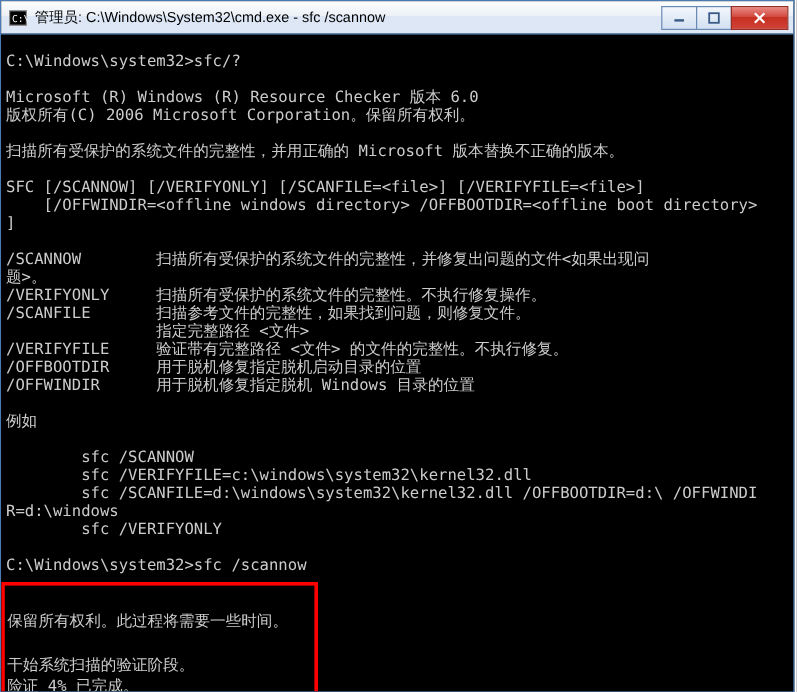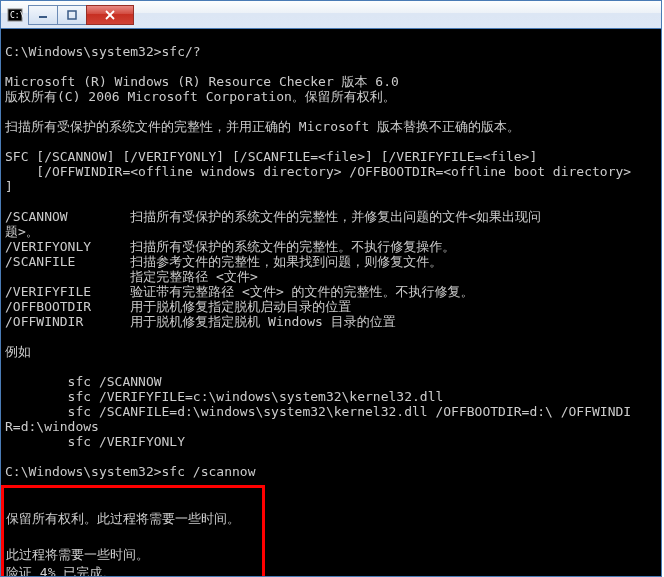--- a/index.html
+++ b/index.html
@@ -94,20 +94,21 @@
 <body>
 
 <div class="window">
   <div class="titlebar">
     <span class="icon">
       <svg width="16" height="16" viewBox="0 0 16 16">
         <rect x="1" y="2" width="14" height="12" fill="#000" stroke="#888" stroke-width="1"></rect>
         <text x="3" y="11" font-size="8" fill="#fff" font-family="monospace">C:\</text>
       </svg>
     </span>
+    <span class="title">管理员: C:\Windows\System32\cmd.exe - sfc  /scannow</span>
     <div class="window-controls">
       <div class="btn min">
         <svg width="10" height="10">
             <rect x="1" y="6" width="8" height="2" fill="#3a5b86"></rect>
           </svg>
       </div>
       <div class="btn max">
         <svg width="10" height="10">
             <rect x="1" y="1" width="8" height="8" fill="none" stroke="#3a5b86" stroke-width="1.5"></rect>
           </svg>
@@ -147,17 +148,17 @@
 <span>        sfc /SCANNOW</span>
 <span>        sfc /VERIFYFILE=c:\windows\system32\kernel32.dll</span>
 <span>        sfc /SCANFILE=d:\windows\system32\kernel32.dll /OFFBOOTDIR=d:\ /OFFWINDI</span>
 <span>R=d:\windows</span>
 <span>        sfc /VERIFYONLY</span>
 <span></span>
 <span>C:\Windows\system32&gt;sfc /scannow</span>
 <div class="highlight-box">
 <span>保留所有权利。此过程将需要一些时间。</span>
 
-<span>此过程将需要一些时间。</span>
+<span>干始系统扫描的验证阶段。</span>
 <span>险证 4% 已完成。</span>
 </div>
   </div>
 </div>
 
 </body></html>

